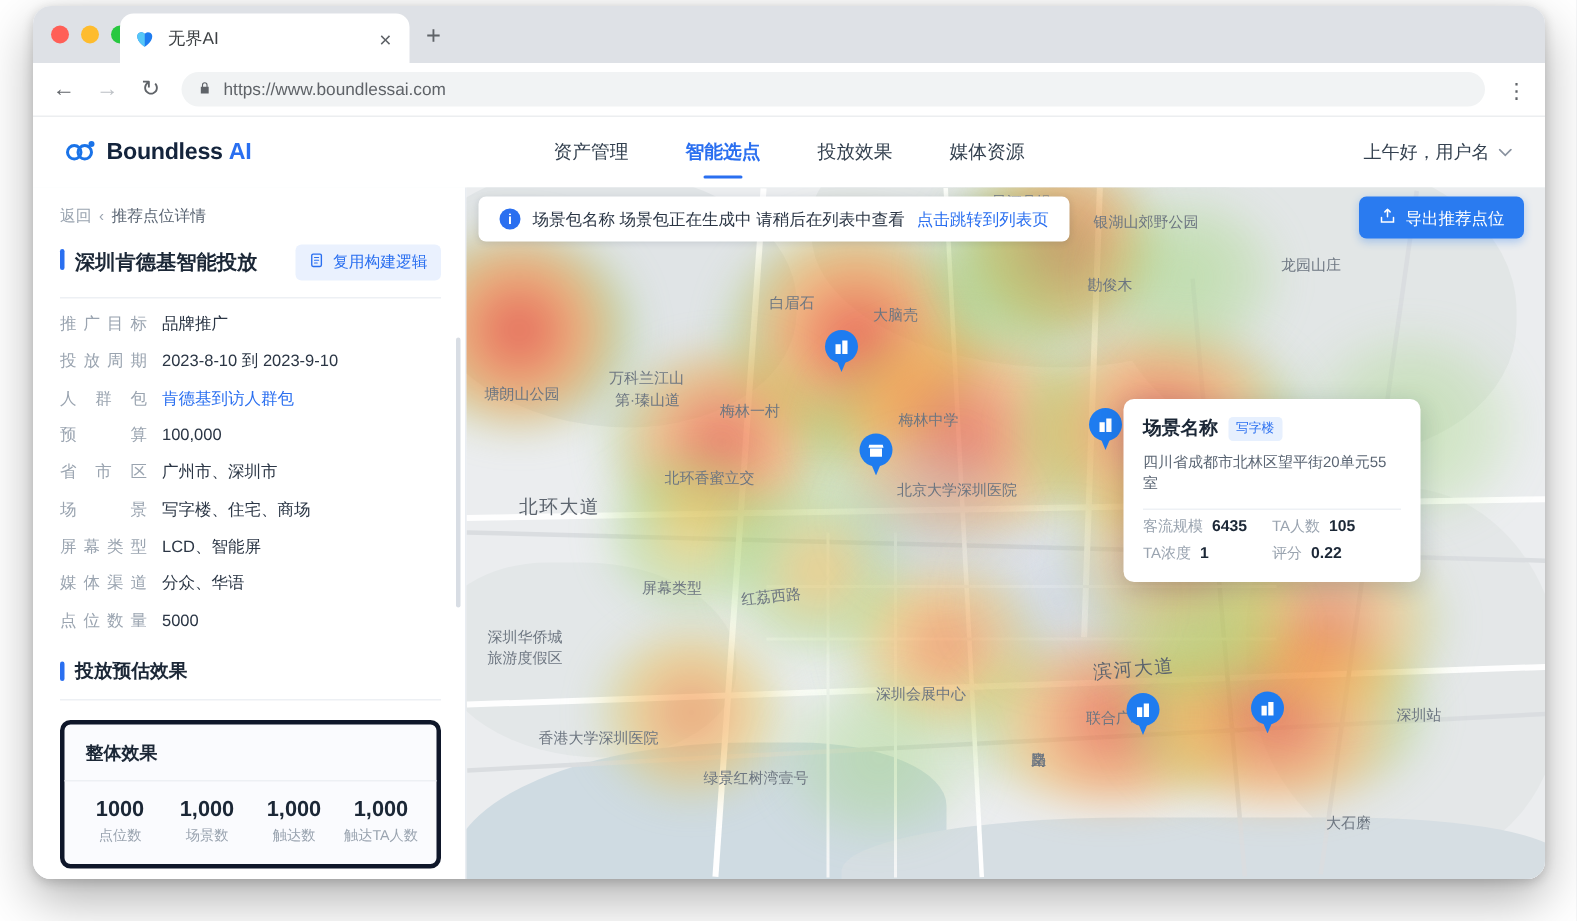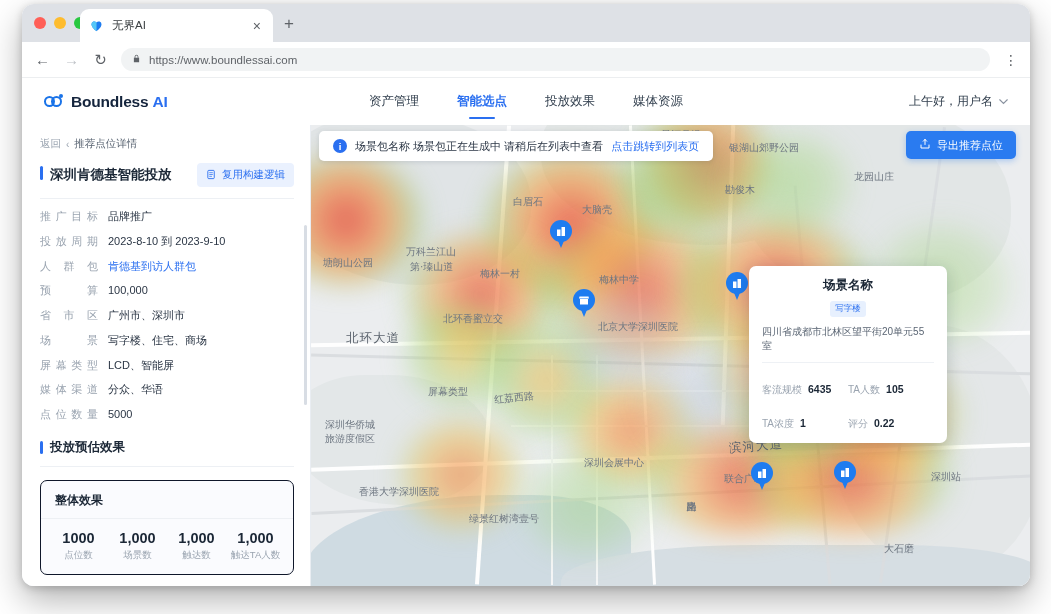--- a/index.html
+++ b/index.html
@@ -88,21 +88,21 @@
   .kv{display:flex;font-size:11px;margin-bottom:11px;line-height:1.25;}
   .kv .k{width:58px;flex:0 0 58px;text-align:justify;text-align-last:justify;color:#9aa4b0;margin-right:10px;}
   .kv .v{color:#2b3645;}
   .kv .v.link{color:#2a6ff0;}
 
   .sec-head{display:flex;align-items:center;gap:7px;padding:6px 0 10px;border-bottom:1px solid #edf0f4;margin-top:2px;}
   .sec-head .bar{width:3px;height:13px;background:#2a6ff0;border-radius:2px;}
   .sec-head .t{font-size:12.5px;font-weight:700;color:#1b2736;}
 
   .est-card{
-    margin-top:13px;border:1px solid #0f172a;border-radius:7px;background:#fafbfe;
+    margin-top:13px;border:3px solid #0f172a;border-radius:7px;background:#fafbfe;
     padding:11px 0 12px;
   }
   .est-card .ch{font-size:12px;font-weight:700;color:#1b2736;padding:0 14px 9px;border-bottom:1px solid #edf0f4;}
   .stats{display:flex;padding:11px 8px 0;}
   .stat{flex:1;text-align:center;}
   .stat .n{font-size:14.5px;font-weight:700;color:#1b2736;line-height:1.15;}
   .stat .l{font-size:9.5px;color:#9aa4b0;margin-top:3px;}
 
   .sb-scroll{position:absolute;right:3px;top:100px;width:3px;height:180px;background:#d8dde4;border-radius:2px;}
 
@@ -135,25 +135,25 @@
 
   .pin{position:absolute;width:22px;height:29px;}
   .pin .body{position:absolute;left:0;top:0;width:22px;height:22px;background:#1e7cf0;border-radius:50% 50% 50% 50%;}
   .pin .tail{position:absolute;left:6px;top:16px;width:10px;height:12px;background:#1e7cf0;clip-path:polygon(0 0,100% 0,50% 100%);}
   .pin svg{position:absolute;left:5px;top:4.5px;}
 
   .popup{
     position:absolute;left:438px;top:141px;width:198px;background:#fff;border-radius:7px;
     box-shadow:0 4px 16px rgba(22,40,68,.20);padding:11px 13px 12px;box-sizing:border-box;
   }
-  .popup .ph{display:flex;align-items:center;gap:7px;flex-direction:column;}
+  .popup .ph{display:flex;align-items:flex-end;gap:7px;}
   .popup .pname{font-size:12.5px;font-weight:700;color:#1b2736;}
   .popup .tag{background:#e7f0fe;color:#2a6ff0;font-size:8.5px;padding:2px 5px;border-radius:3px;}
   .popup .addr{font-size:10px;color:#5a6573;margin-top:8px;padding-bottom:9px;border-bottom:1px solid #eef1f5;line-height:1.4;}
-  .popup .mrow{display:flex;margin-top:20px;justify-content:space-between;}
+  .popup .mrow{display:flex;margin-top:4px;justify-content:space-between;}
   .popup .m{flex:1;display:flex;gap:6px;align-items:baseline;}
   .popup .m .mk{font-size:10px;color:#9aa4b0;}
   .popup .m .mv{font-size:10.5px;color:#1b2736;font-weight:700;}
 </style>
 </head>
 <body>
 
 <div class="shell">
 
   <div class="chrome-tabs">

